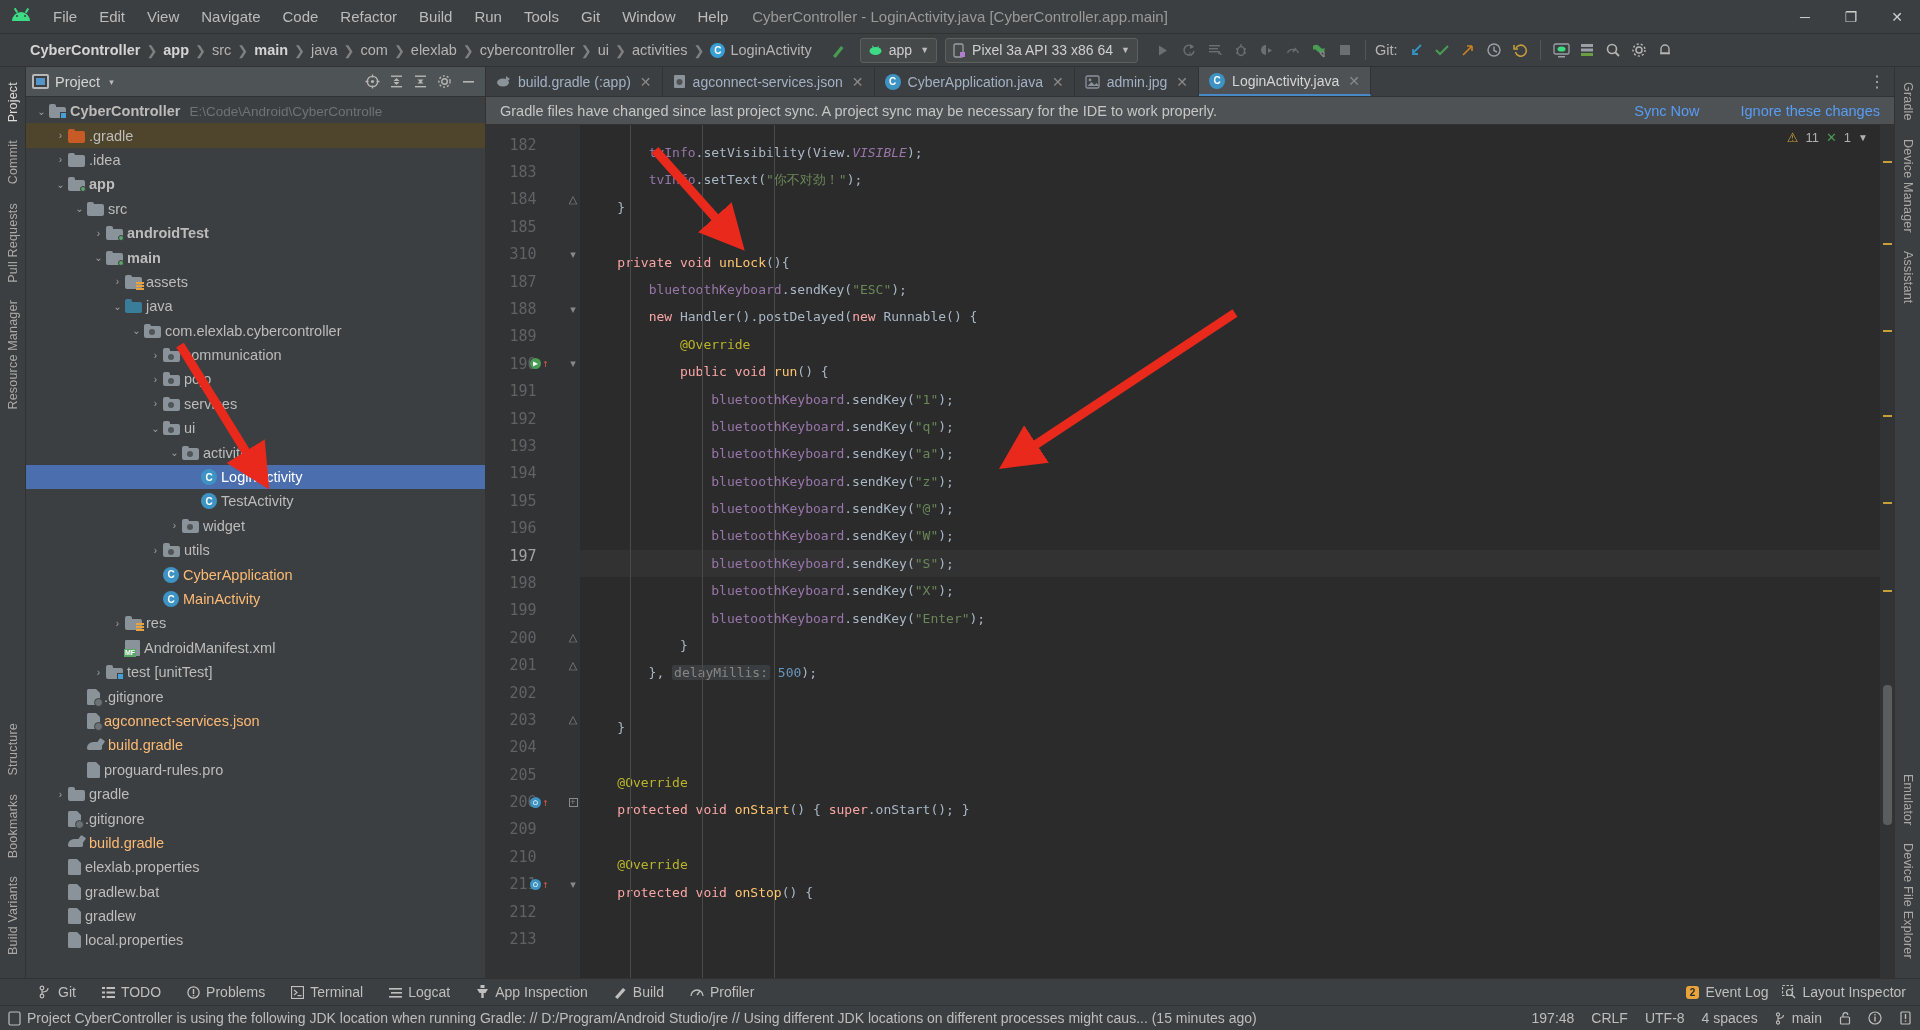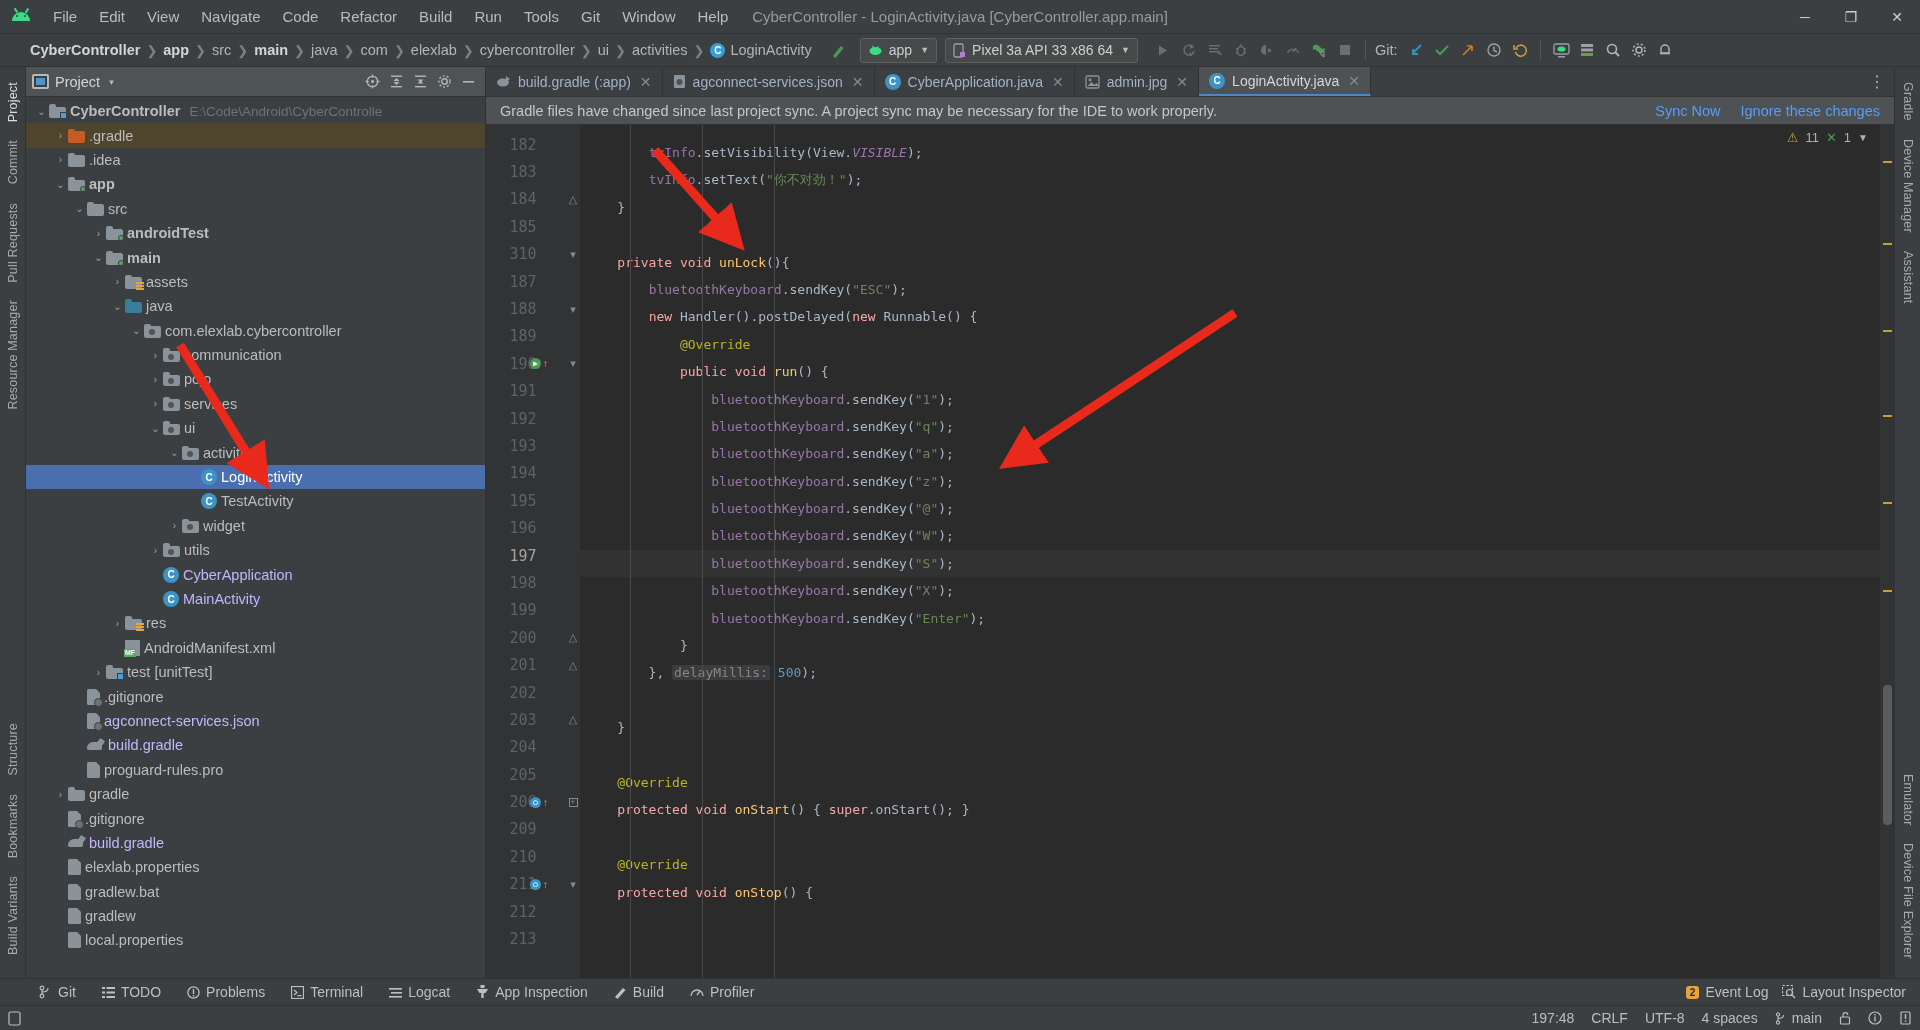--- a/index.html
+++ b/index.html
@@ -113,21 +113,21 @@
     height: 24.4px; display: flex; align-items: center; font-size: 14.5px; color: #bcbcbc;
     white-space: nowrap; padding-right: 4px;
   }
   .trow.selected { background: #4b6eaf; color: #ffffff; }
   .trow.highlight { background: #4e452c; }
   .arrow { width: 15px; text-align:center; font-size: 10px; color: #a0a0a0; flex:none; }
   .arrow.none { color: transparent; }
   .tlabel { margin-left: 4px; }
   .tlabel.bold { font-weight: bold; }
   .tpath { color: #6e7375; font-size: 13.5px; margin-left: 9px; }
-  .blue { color: #c4b5fd; }
+  .blue { color: #fdba74; }
 
   
   .ficon { width: 17px; height: 14px; position: relative; flex:none; }
   .ficon .body { position:absolute; left:0; top:2.5px; width:17px; height:11.5px; border-radius: 0 2px 2px 2px; background:#8a9399; }
   .ficon .tab { position:absolute; left:0; top:0px; width:7px; height:3.5px; border-radius: 2px 2px 0 0; background:#8a9399; }
   .ficon.orange .body, .ficon.orange .tab { background:#c75b25; }
   .ficon.teal .body, .ficon.teal .tab { background:#3a7d99; }
   .ficon .dot { position:absolute; right:-1px; bottom:-1px; width:6px; height:6px; border-radius:50%; background:#59a869; border:1px solid #3c3f41;}
   .ficon .sq { position:absolute; right:-1px; bottom:-1px; width:7px; height:7px; background:#46a0d8; border:1px solid #3c3f41;}
   .ficon .pkg { position:absolute; left:5px; top:5.5px; width:6px; height:6px; border-radius:50%; background:#4f5558;}
@@ -154,21 +154,21 @@
     color: #a4b1c4; border-right: 1px solid #323232; white-space: nowrap;
   }
   .etab.active { background: #4e5254; color: #d6d6d6; border-bottom: 2px solid #4a88c7; }
   .etab .x { color: #8a8a8a; font-size: 14px; margin-left: 2px; }
   .tabbar-right { margin-left:auto; display:flex; align-items:center; padding: 0 8px; color:#b0b0b0; }
 
   .notify {
     height: 28px; background: #4e5254; display: flex; align-items: center; padding: 0 14px;
     font-size: 14.5px; color: #c6c6c6; flex: none; border-bottom:1px solid #323232;
   }
-  .notify .links { margin-left: auto; display: flex; gap: 20px; }
+  .notify .links { margin-left: auto; display: flex; gap: 41px; }
   .notify .links a { color: #589df6; text-decoration: none; }
 
   .code-area { flex: 1; display: flex; position: relative; min-height: 0; background:#2b2b2b; overflow:hidden; }
   .gutter {
     width: 80px; background: #313335; flex: none; padding-top: 6px; position: relative;
   }
   .gutter-row { height: 27.4px; display:flex; align-items:center; justify-content:center; padding-right: 6px;
      font-family: "DejaVu Sans Mono", monospace; font-size: 15px; color: #606366; position:relative; }
   .gutter-row.cur { color: #a4a3a3; }
   .gmark { position:absolute; left: 44px; display:flex; align-items:center; gap:1px; }
@@ -1172,20 +1172,21 @@
       </div>
     </div>
   </div>
 
   <div class="statusbar">
     <span>
       <svg width="13" height="15" viewBox="0 0 13 15">
           <rect x="1" y="1" width="11" height="13" rx="1.5" fill="none" stroke="#bdbdbd" stroke-width="1.2"></rect>
         </svg>
       </span>
+    <span class="sb-msg">Project CyberController is using the following JDK location when running Gradle: // D:/Program/Android Studio/jre // Using different JDK locations on different processes might caus... (15 minutes ago)</span>
     <span class="sb-right">
       <span class="sb-item">197:48</span>
       <span class="sb-item">CRLF</span>
       <span class="sb-item">UTF-8</span>
       <span class="sb-item">4 spaces</span>
       <span class="sb-item" style="display:flex;align-items:center;gap:5px;">
         <span>
           <svg width="12" height="13" viewBox="0 0 12 13">
               <circle cx="3" cy="2.5" r="1.6" fill="none" stroke="#bdbdbd" stroke-width="1.1"></circle>
               <circle cx="3" cy="10.5" r="1.6" fill="none" stroke="#bdbdbd" stroke-width="1.1"></circle>

